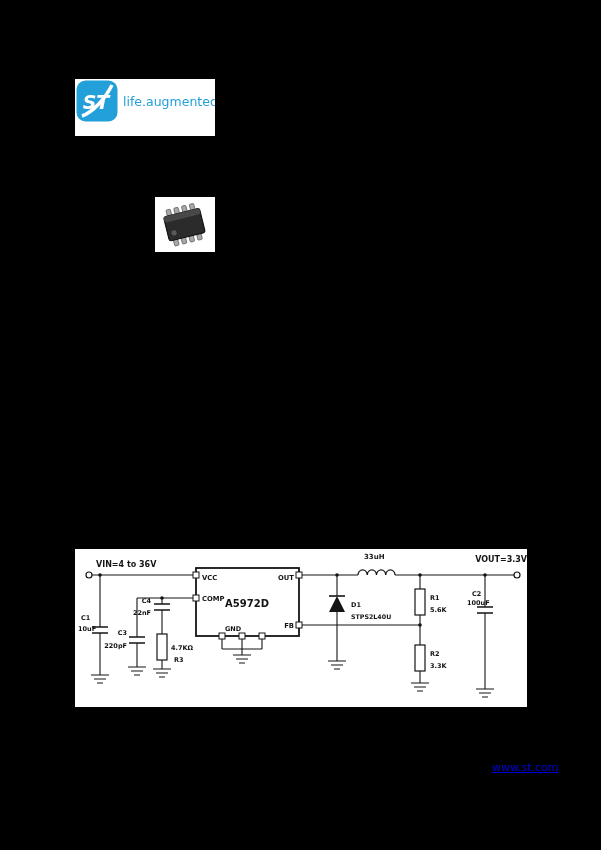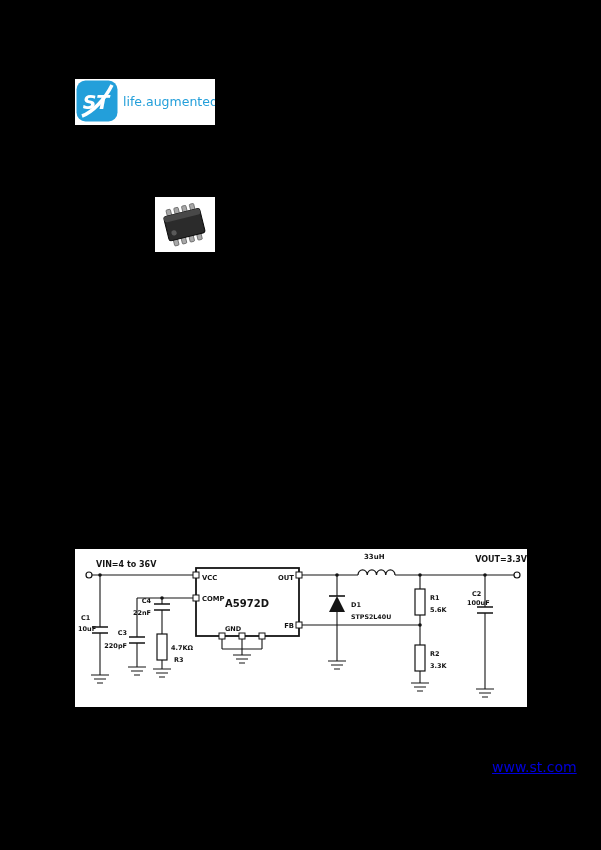--- a/index.html
+++ b/index.html
@@ -1,21 +1,21 @@
 <!DOCTYPE html>
 <html><head>
 <meta charset="utf-8">
 <style>
   html,body{margin:0;padding:0;background:#000;}
   .page{position:relative;width:601px;height:850px;background:#000;overflow:hidden;
         font-family:"DejaVu Sans",sans-serif;}
-  .logo-box{position:absolute;left:75px;top:79px;width:140px;height:46px;background:#fff;}
+  .logo-box{position:absolute;left:75px;top:79px;width:140px;height:57px;background:#fff;}
   .chip-box{position:absolute;left:155px;top:197px;width:60px;height:55px;background:#fff;}
   .schematic-box{position:absolute;left:75px;top:549px;width:452px;height:158px;background:#fff;}
-  .footer-link{position:absolute;left:492px;top:762px;font-size:14px;line-height:11px;
+  .footer-link{position:absolute;left:492px;top:762px;font-size:11px;line-height:11px;
                color:#0000dc;text-decoration:underline;font-family:"DejaVu Sans",sans-serif;cursor:pointer;}
   svg text{font-family:"DejaVu Sans",sans-serif;}
 </style>
 </head>
 <body>
 
 <div class="page">
 
   <div class="logo-box">
     <svg viewBox="0 0 140 44" width="140" height="44">

